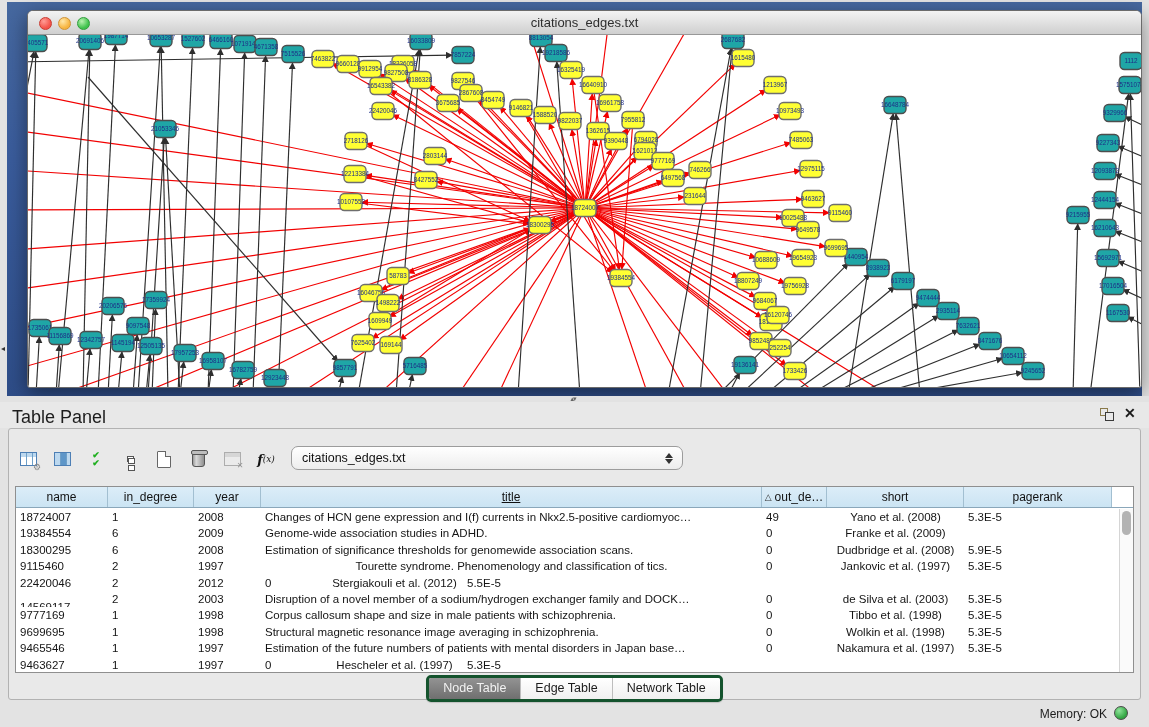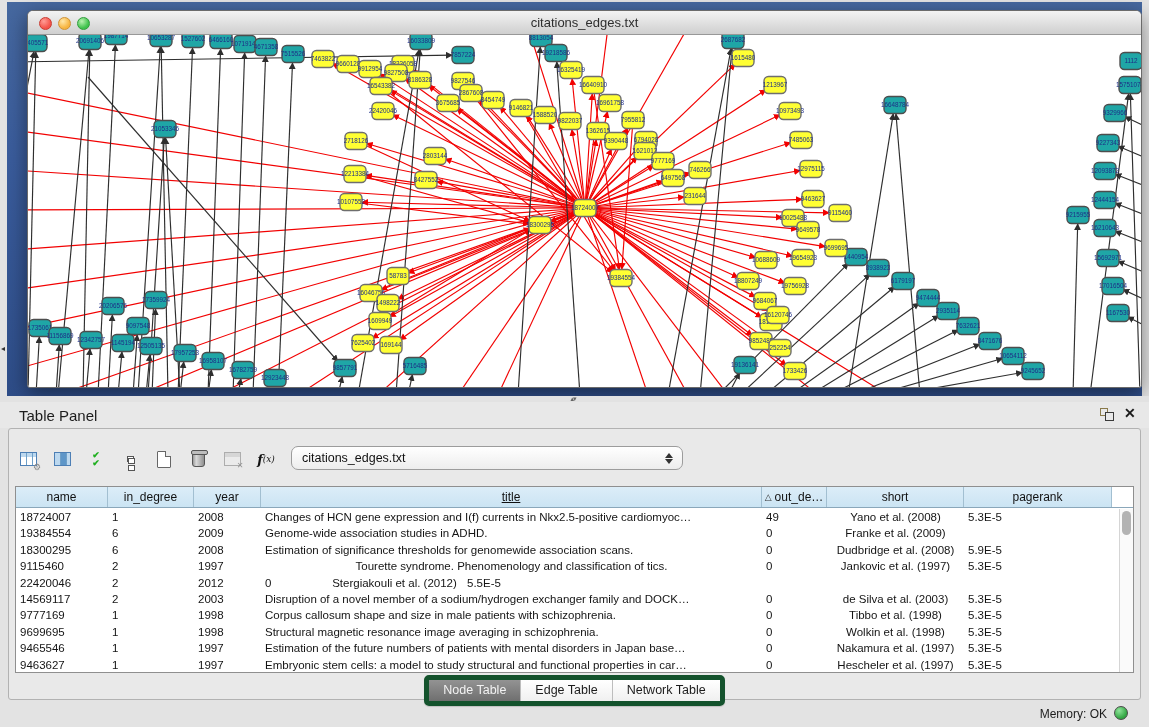--- a/index.html
+++ b/index.html
@@ -25,21 +25,21 @@
     border-radius:0 0 3px 3px; }
   #net-svg { position:absolute; left:0; top:0; }
 
   #splitter { position:absolute; left:0; top:396px; width:1149px; height:6px; background:#e2e2e2; }
   #splitter-handle { position:absolute; left:566px; top:-1px; width:14px; height:8px; color:#666;
     font-size:7px; line-height:8px; text-align:center; letter-spacing:-1px; }
   #left-collapse { position:absolute; left:1px; top:344px; font-size:8px; color:#333; }
 
   
   #table-panel-header { position:absolute; left:0; top:402px; width:1149px; height:26px; background:#e8e8e8; }
-  #table-panel-title { position:absolute; left:19px; top:5px; font-size:15px; color:#1d1d1d; }
+  #table-panel-title { position:absolute; left:12px; top:5px; font-size:18px; color:#1d1d1d; }
   #float-icon { position:absolute; left:1100px; top:6px; width:15px; height:14px; }
   #float-icon .sq1 { position:absolute; left:0; top:0; width:8px; height:8px; border:1.4px solid #8a7a4a; background:#e8e8e8; }
   #float-icon .sq2 { position:absolute; left:5px; top:4px; width:9px; height:9px; border:1.6px solid #3a3a3a; background:#e8e8e8; }
   #panel-close { position:absolute; left:1124px; top:3px; font-size:14px; font-weight:bold; color:#1a1a1a; }
 
   #inner-panel { position:absolute; left:8px; top:428px; width:1133px; height:272px;
     background:#e9e9e9; border:1px solid #b2b2b2; border-radius:3px; }
 
   
   #toolbar { position:absolute; left:6px; top:16px; height:28px; display:flex; align-items:center; }
@@ -79,21 +79,21 @@
     display:flex; align-items:center; justify-content:center; white-space:nowrap; overflow:hidden; }
   .sort-tri { font-size:9px; margin-right:3px; color:#333; }
   #tbody { position:absolute; left:0; top:22px; right:14px; bottom:0; overflow:hidden; }
   .tr { display:flex; height:16.4px; }
   .td { font-size:11.5px; color:#141414; line-height:16.4px; white-space:nowrap; overflow:hidden; padding:0 4px; }
   #vscroll { position:absolute; right:0; top:22px; width:14px; bottom:0; background:#fafafa; border-left:1px solid #d5d5d5; }
   #vthumb { position:absolute; left:2px; top:2px; width:9px; height:24px; border-radius:5px; background:#b3b3b3; }
 
   
   #tabbar { position:absolute; left:0; right:0; top:246px; display:flex; justify-content:center; }
-  #tabset { display:flex; border:5px solid #14532d; border-radius:5px; overflow:hidden; box-shadow:0 1px 1px rgba(0,0,0,.15); }
+  #tabset { display:flex; border:3px solid #14532d; border-radius:5px; overflow:hidden; box-shadow:0 1px 1px rgba(0,0,0,.15); }
   .tab { height:21px; line-height:21px; padding:0 14px; font-size:12.5px; background:linear-gradient(180deg,#fff,#f0f0f0);
     color:#1c1c1c; border-right:1px solid #bdbdbd; }
   .tab:last-child { border-right:none; }
   .tab.sel { background:linear-gradient(180deg,#939393,#6f6f6f); color:#f2f2f2; }
 
   
   #statusbar { position:absolute; left:0; top:700px; width:1149px; height:27px; }
   #memory-label { position:absolute; right:42px; top:7px; font-size:12px; color:#1c1c1c; }
   #memory-dot { position:absolute; right:21px; top:6px; width:14px; height:14px; border-radius:50%;
     background:radial-gradient(circle at 35% 30%,#8fe49a,#36a846 65%,#2c8f3a); border:1px solid #4a4a4a; }
@@ -850,21 +850,21 @@
           </div>
           <div class="tr">
             <div class="td" style="width: 92px; text-align: left;">22420046</div>
             <div class="td" style="width: 86px; text-align: left;">2</div>
             <div class="td" style="width: 67px; text-align: left;">2012</div>
             <div class="td" style="width: 65px; text-align: left;">0</div>
             <div class="td" style="width: 137px; text-align: center;">Stergiakouli et al. (2012)</div>
             <div class="td" style="width: 148px; text-align: left;">5.5E-5</div>
           </div>
           <div class="tr">
-            <div class="td" style="width: 92px; text-align: left;">14569117</div>
+            <div class="td" style="width: 92px; text-align: left; margin-top: 8px;">14569117</div>
             <div class="td" style="width: 86px; text-align: left;">2</div>
             <div class="td" style="width: 67px; text-align: left;">2003</div>
             <div class="td" style="width: 501px; text-align: left;">Disruption of a novel member of a sodium/hydrogen exchanger family and DOCK…</div>
             <div class="td" style="width: 65px; text-align: left;">0</div>
             <div class="td" style="width: 137px; text-align: center;">de Silva et al. (2003)</div>
             <div class="td" style="width: 148px; text-align: left;">5.3E-5</div>
           </div>
           <div class="tr">
             <div class="td" style="width: 92px; text-align: left;">9777169</div>
             <div class="td" style="width: 86px; text-align: left;">1</div>
@@ -889,21 +889,20 @@
             <div class="td" style="width: 67px; text-align: left;">1997</div>
             <div class="td" style="width: 501px; text-align: left;">Estimation of the future numbers of patients with mental disorders in Japan base…</div>
             <div class="td" style="width: 65px; text-align: left;">0</div>
             <div class="td" style="width: 137px; text-align: center;">Nakamura et al. (1997)</div>
             <div class="td" style="width: 148px; text-align: left;">5.3E-5</div>
           </div>
           <div class="tr">
             <div class="td" style="width: 92px; text-align: left;">9463627</div>
             <div class="td" style="width: 86px; text-align: left;">1</div>
             <div class="td" style="width: 67px; text-align: left;">1997</div>
-            <div class="td" style="width: 501px; text-align: left;">Embryonic stem cells: a model to study structural and functional properties in car…</div>
             <div class="td" style="width: 65px; text-align: left;">0</div>
             <div class="td" style="width: 137px; text-align: center;">Hescheler et al. (1997)</div>
             <div class="td" style="width: 148px; text-align: left;">5.3E-5</div>
           </div>
         </div>
       <div id="vscroll">
         <div id="vthumb"></div>
       </div>
     </div>
 

